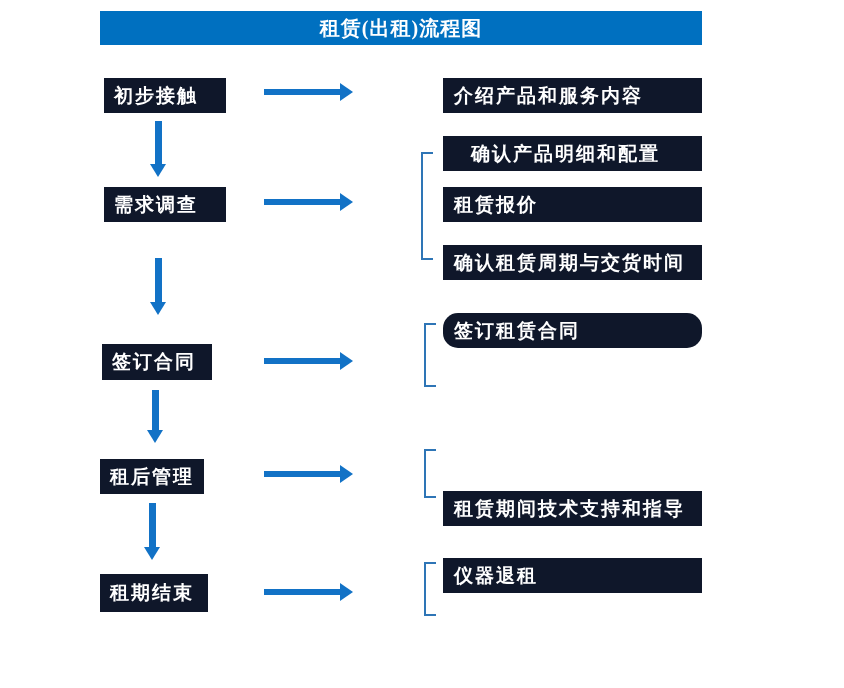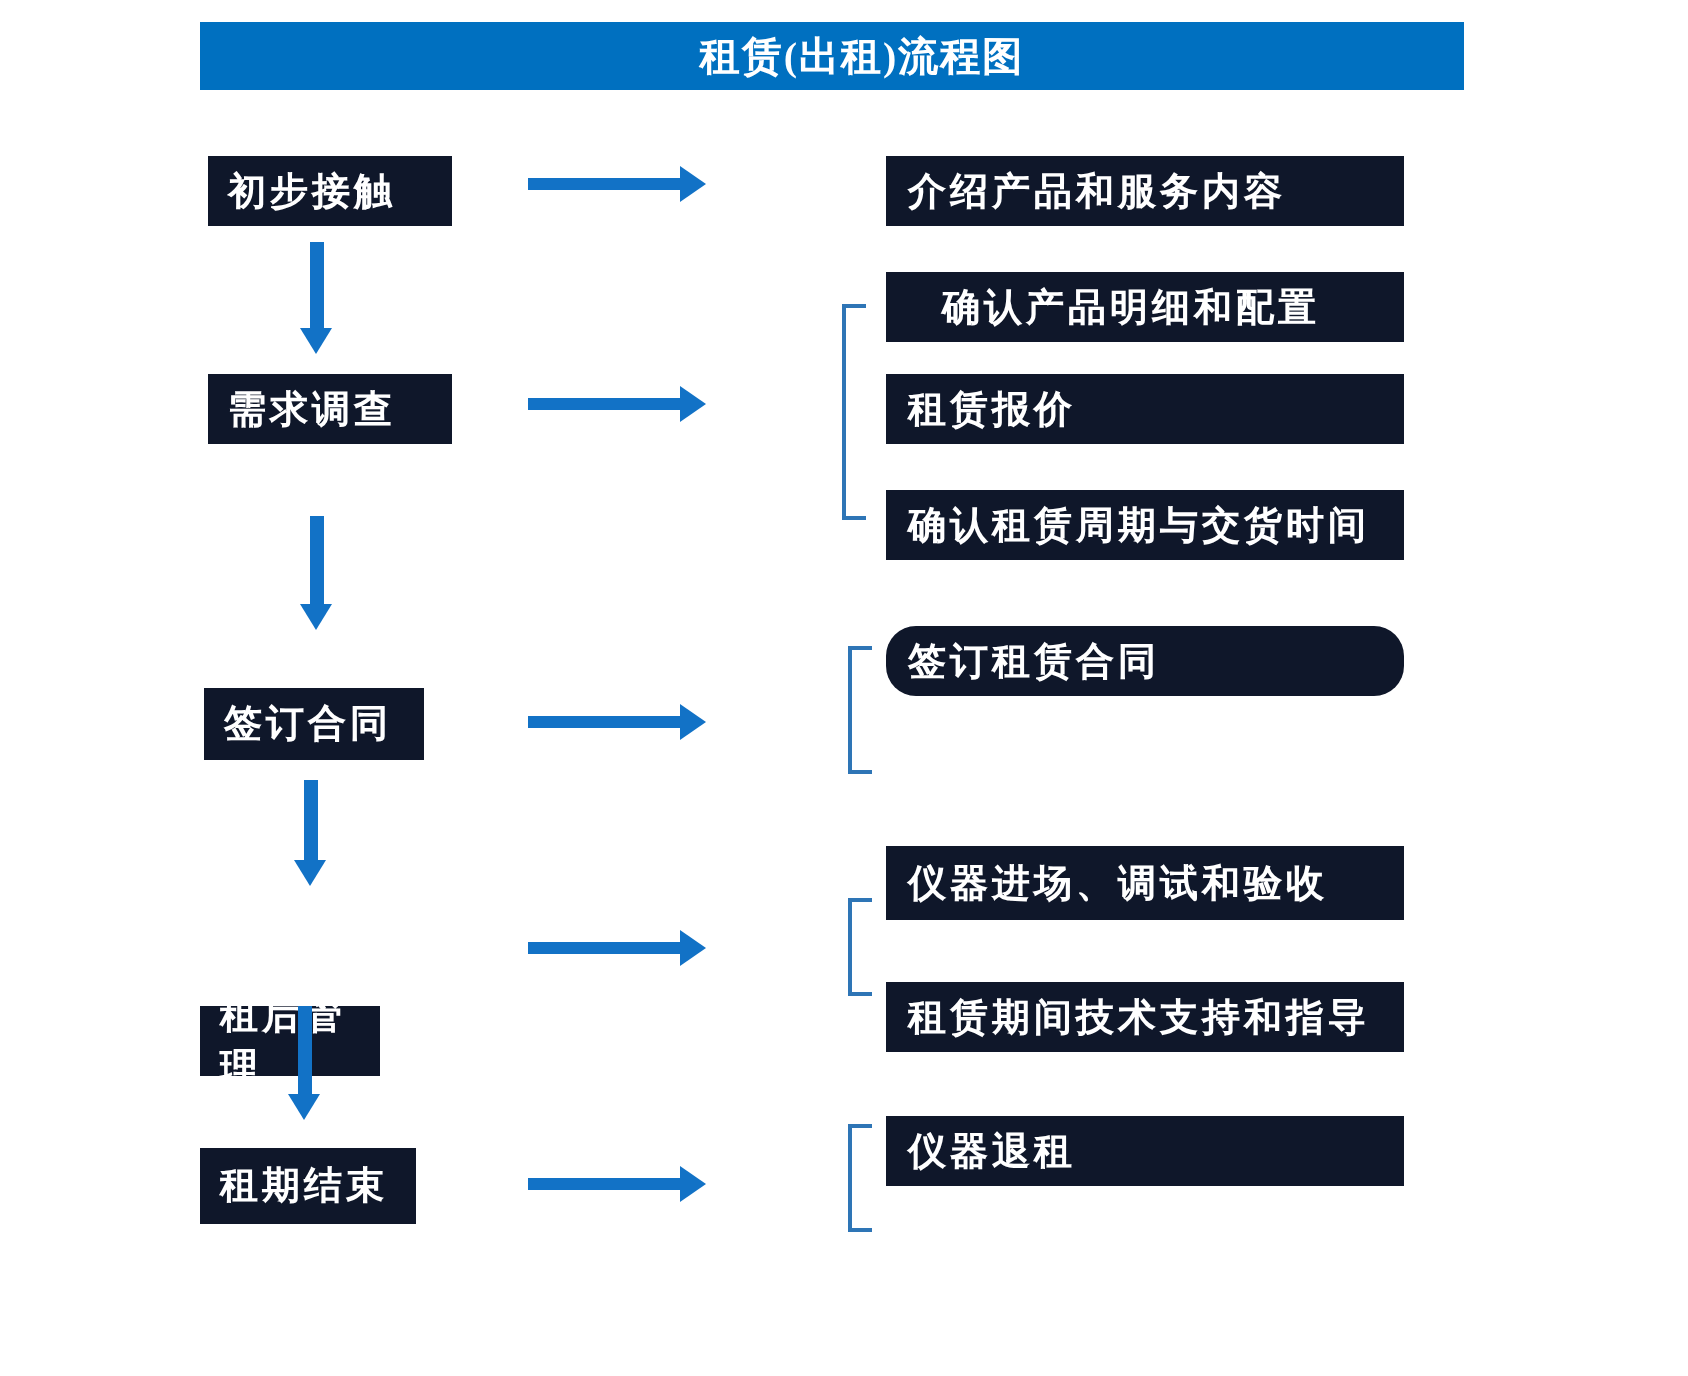--- a/index.html
+++ b/index.html
@@ -20,21 +20,20 @@
     left: 100px; top: 11px;
     width: 602px; height: 34px;
     background: #0070C0;
     color: #ffffff;
     font-weight: bold;
     font-size: 20px;
     display: flex;
     align-items: center;
     justify-content: center;
     letter-spacing: 1px;
-    padding-left: 30px;
   }
   .box {
     position: absolute;
     background: #0f172a;
     color: #ffffff;
     font-weight: bold;
     font-size: 19px;
     display: flex;
     align-items: center;
     letter-spacing: 2px;
@@ -94,29 +93,28 @@
 </head>
 <body>
 
 <div id="canvas">
 
   <div class="title-bar">租赁(出租)流程图</div>
 
   <div class="box step-box" style="left:104px; top:78px;  width:122px; height:35px;">初步接触</div>
   <div class="box step-box" style="left:104px; top:187px; width:122px; height:35px;">需求调查</div>
   <div class="box step-box" style="left:102px; top:344px; width:110px; height:36px;">签订合同</div>
-  <div class="box step-box" style="left:100px; top:459px; width:90px; height:35px;margin-top:44px;">租后管理</div>
+  <div class="box step-box" style="left:100px; top:459px; width:104px; height:35px;">租后管理</div>
   <div class="box step-box" style="left:100px; top:574px; width:108px; height:38px;">租期结束</div>
 
   <div class="box detail-box" style="top:78px;">介绍产品和服务内容</div>
   <div class="box detail-box" style="top:136px;padding-left:28px;">确认产品明细和配置</div>
   <div class="box detail-box" style="top:187px;text-align:center;">租赁报价</div>
   <div class="box detail-box" style="top:245px;">确认租赁周期与交货时间</div>
   <div class="box detail-box" style="top:313px;border-radius:15px;">签订租赁合同</div>
-  <div class="box detail-box" style="top:423px; height:37px;">仪器进场、调试和验收</div>
   <div class="box detail-box" style="top:491px;">租赁期间技术支持和指导</div>
   <div class="box detail-box" style="top:558px;">仪器退租</div>
 
   <div class="harrow" style="left:264px; top:83px;">
       <span class="shaft"></span>
       <span class="head"></span>
     </div>
   <div class="harrow" style="left:264px; top:193px;">
       <span class="shaft"></span>
       <span class="head"></span>

